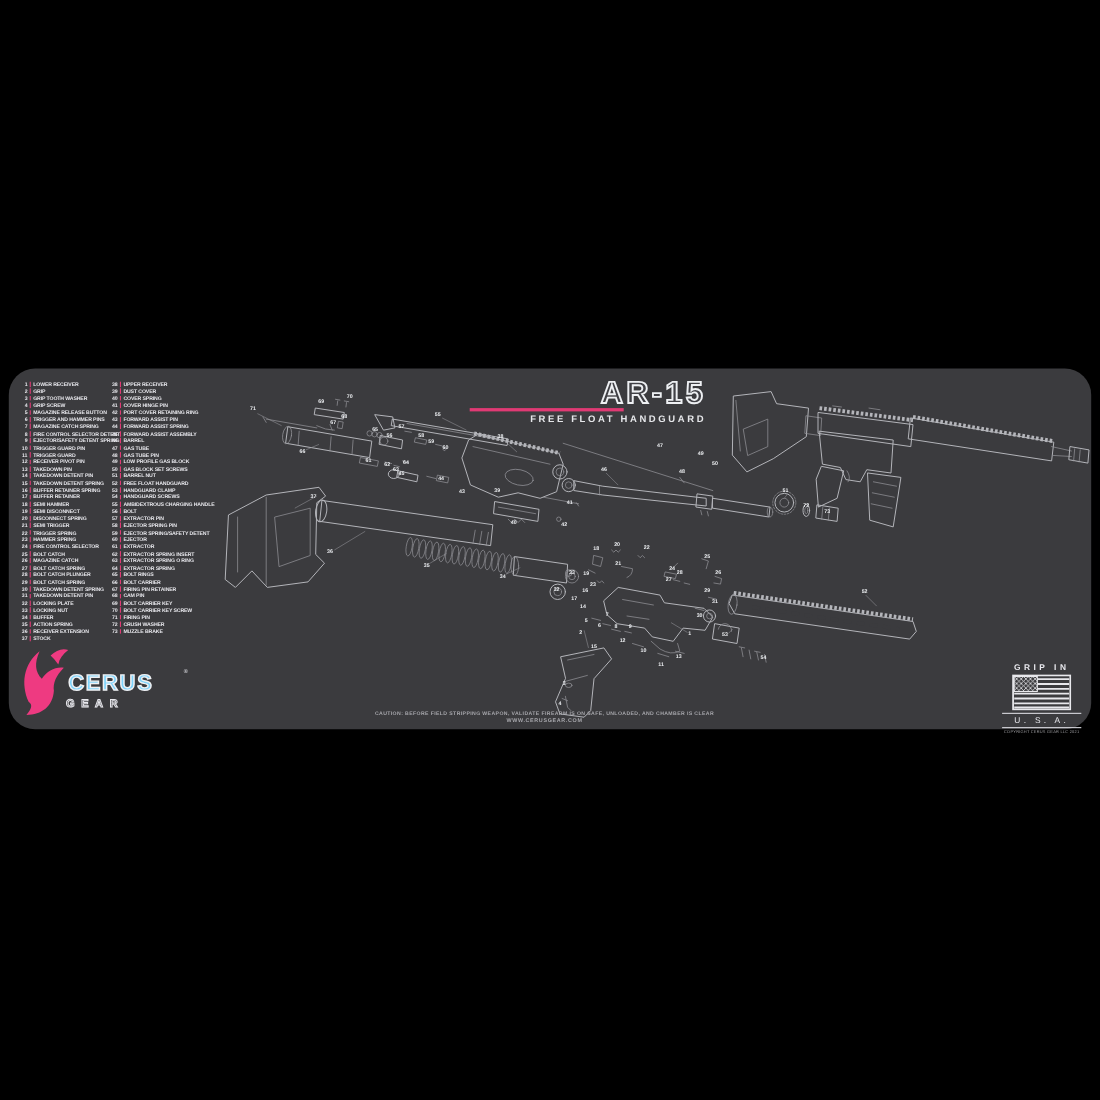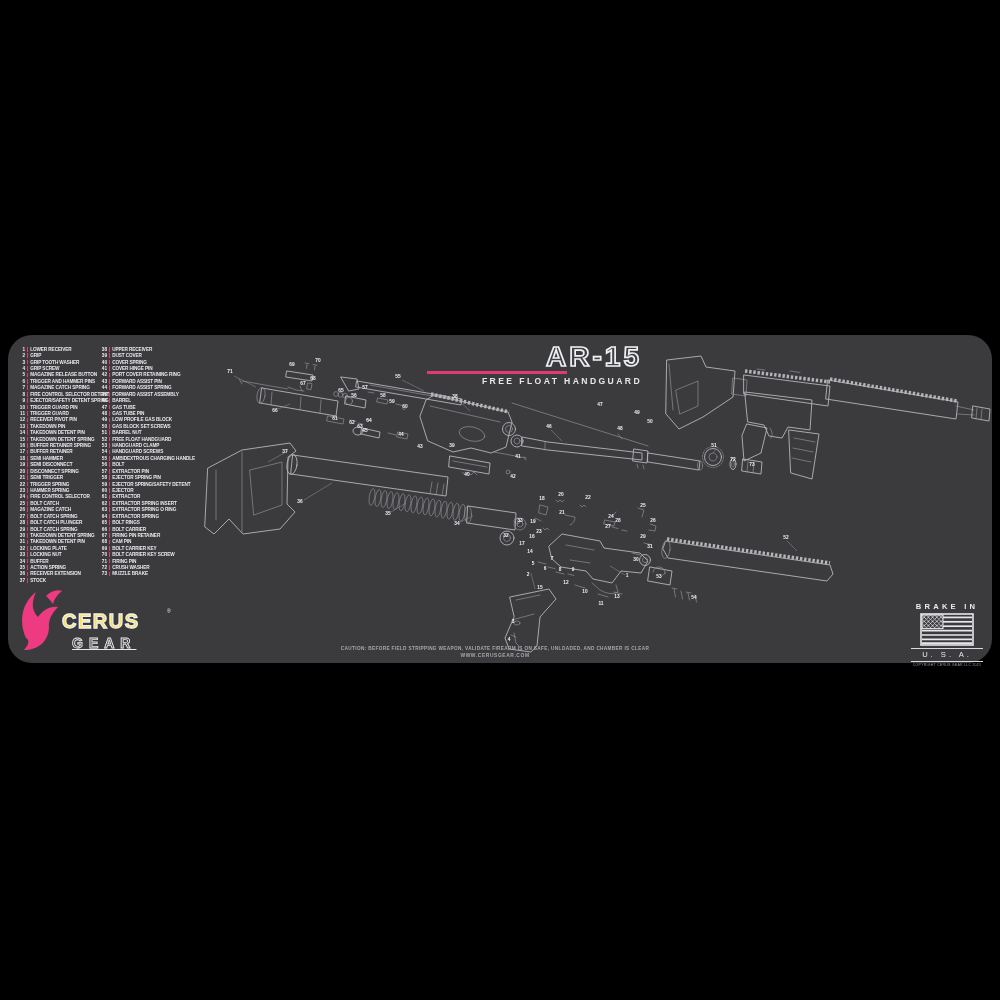--- a/index.html
+++ b/index.html
@@ -26,24 +26,24 @@
   
   #title{left:352px;top:344px;width:290px;text-align:right;}
   #title-main{font-size:28px;line-height:26px;font-weight:bold;letter-spacing:3px;color:#404045;
     -webkit-text-stroke:1.7px #eef0f3;}
   #title-underline{width:140px;height:2.6px;background:var(--accent);margin:1px auto 2px auto;}
   #title-sub{font-size:8.6px;font-weight:bold;letter-spacing:2.4px;color:#e6e7ea;}
   
   #brand{left:14px;top:586px;width:170px;}
   #brand-bull{position:absolute;left:2px;top:2px;}
   #brand-name{position:absolute;left:48px;top:24px;font-size:20px;font-weight:bold;letter-spacing:1.5px;
-    color:#fde047;-webkit-text-stroke:1.3px #eef0f3;}
+    color:#7dd3fc;-webkit-text-stroke:1.3px #eef0f3;}
   #brand-reg{position:absolute;left:153px;top:22px;font-size:5px;color:#e9e9ee;}
-  #brand-sub{position:absolute;left:58px;top:49px;font-size:14px;font-weight:bold;letter-spacing:6px;
-    color:transparent;text-decoration:underline;-webkit-text-stroke:0.9px #e9e9ee;}
+  #brand-sub{position:absolute;left:46px;top:49px;font-size:10px;font-weight:bold;letter-spacing:6px;
+    color:transparent;-webkit-text-stroke:0.9px #e9e9ee;}
   
   #madein{left:905px;top:602px;width:84px;text-align:center;}
   .mi-line1{font-size:7.6px;font-weight:bold;letter-spacing:3.2px;color:var(--txt);}
   #mi-flag{margin:2px auto 0 auto;display:block;}
   .mi-rule{height:1.2px;background:#d9d9de;margin:1.5px 6px;}
   .mi-line2{font-size:7.6px;font-weight:normal;letter-spacing:3px;color:var(--txt);}
   .mi-copy{font-size:3.6px;color:#9b9b9f;letter-spacing:0.2px;margin-top:1px;}
   
   #caution{left:300px;top:646px;width:390px;text-align:center;}
   .caution-text{font-size:4.7px;color:#a7a7ac;letter-spacing:0.35px;font-weight:bold;}
@@ -661,21 +661,21 @@
   <svg id="brand-bull" width="46" height="64" viewBox="0 0 46 64">
     <path fill="var(--bull)" d="M10,50 C3,34 5,16 20,4 C15,15 16,23 22,29 C27,22 34,18 42,19 C35,26 32,33 33,40 C32,54 22,62 8,62 C14,55 13,52 10,50 Z"></path>
     <path fill="var(--bull)" d="M30,8 C35,3 41,1 46,3 C41,7 38,11 37,16 C34,12 32,10 30,8 Z"></path>
   </svg>
   <div id="brand-name">CERUS</div>
   <div id="brand-reg">®</div>
   <div id="brand-sub">GEAR</div>
 </div>
 
 <div id="madein" class="abs">
-  <div class="mi-line1">BRAKE IN</div>
+  <div class="mi-line1">GRIP IN</div>
   <svg id="mi-flag" width="54" height="33" viewBox="0 0 54 33">
     <rect x="1" y="1" width="52" height="31" fill="none" stroke="#e8e8ec" stroke-width="1.6"></rect>
     <g stroke="#e8e8ec" stroke-width="1.7">
       <line x1="23" y1="4.4" x2="52" y2="4.4"></line>
         <line x1="23" y1="8.8" x2="52" y2="8.8"></line>
       <line x1="23" y1="13.2" x2="52" y2="13.2"></line>
         <line x1="2" y1="17.6" x2="52" y2="17.6"></line>
       <line x1="2" y1="22" x2="52" y2="22"></line>
         <line x1="2" y1="26.4" x2="52" y2="26.4"></line>
       <line x1="2" y1="30.2" x2="52" y2="30.2"></line>

